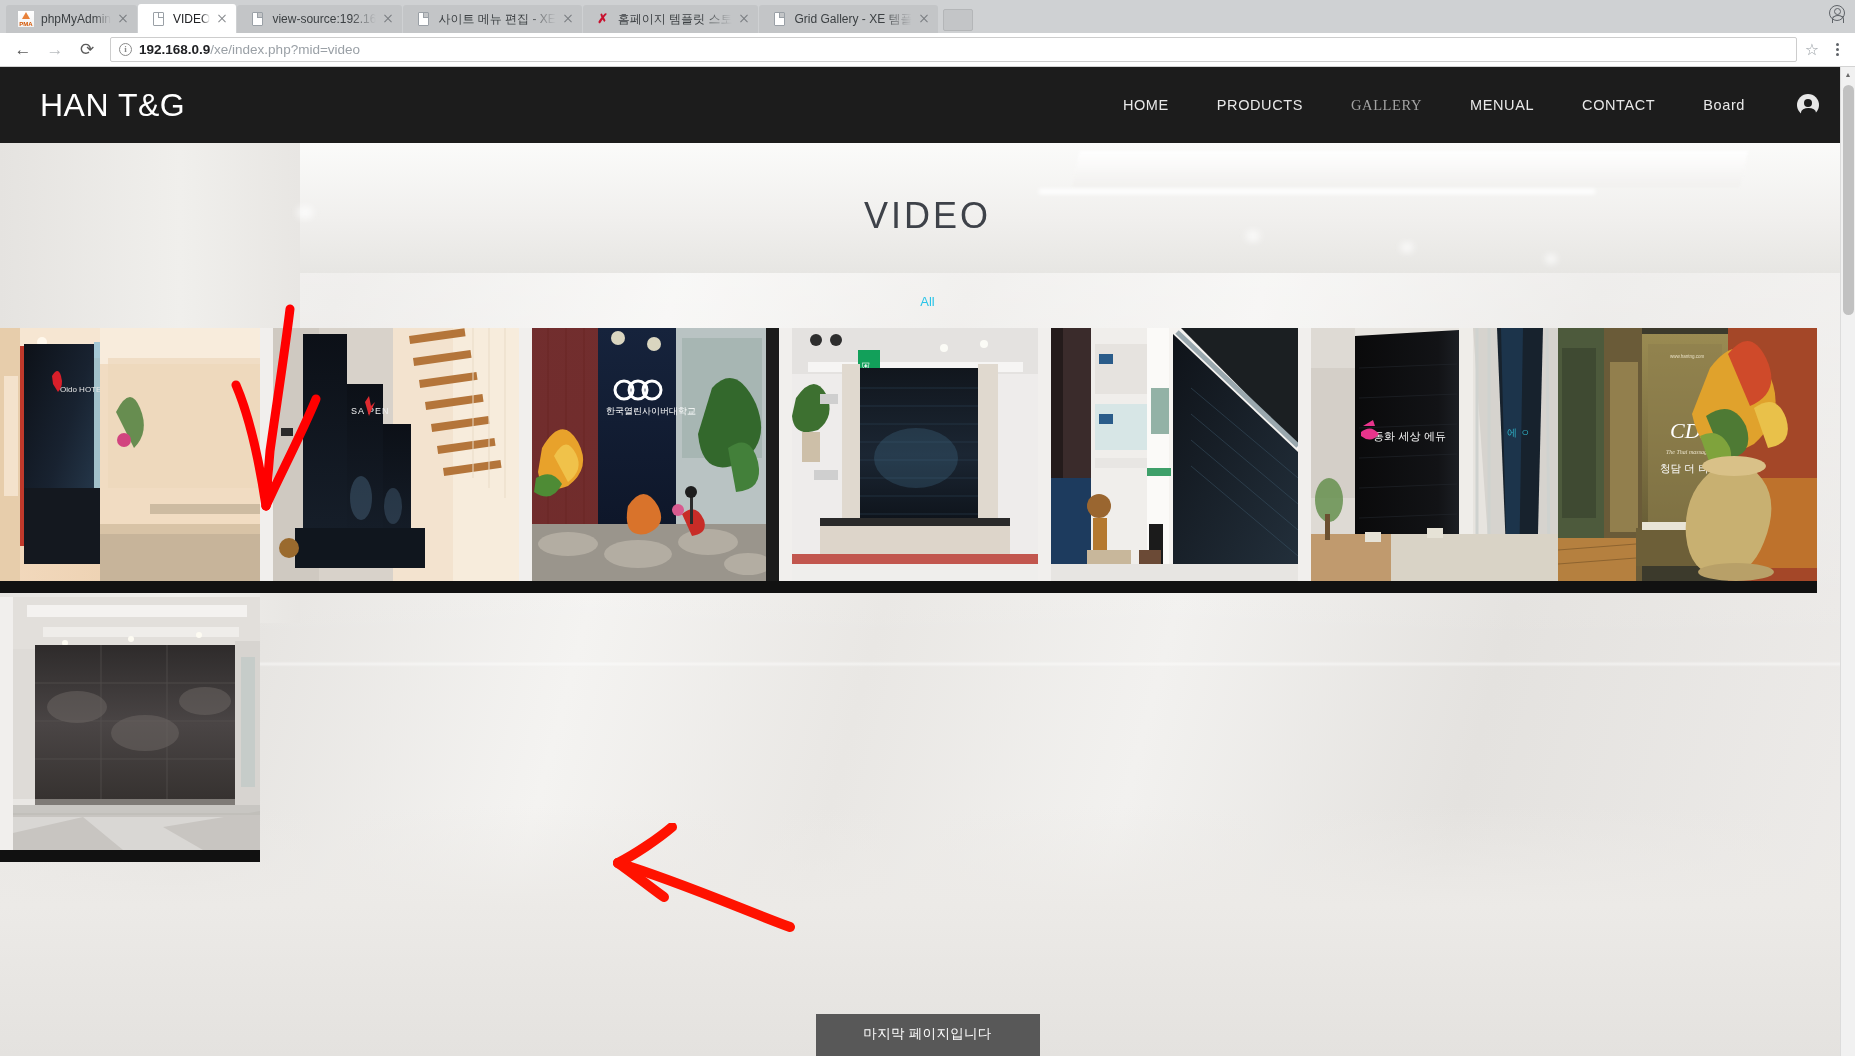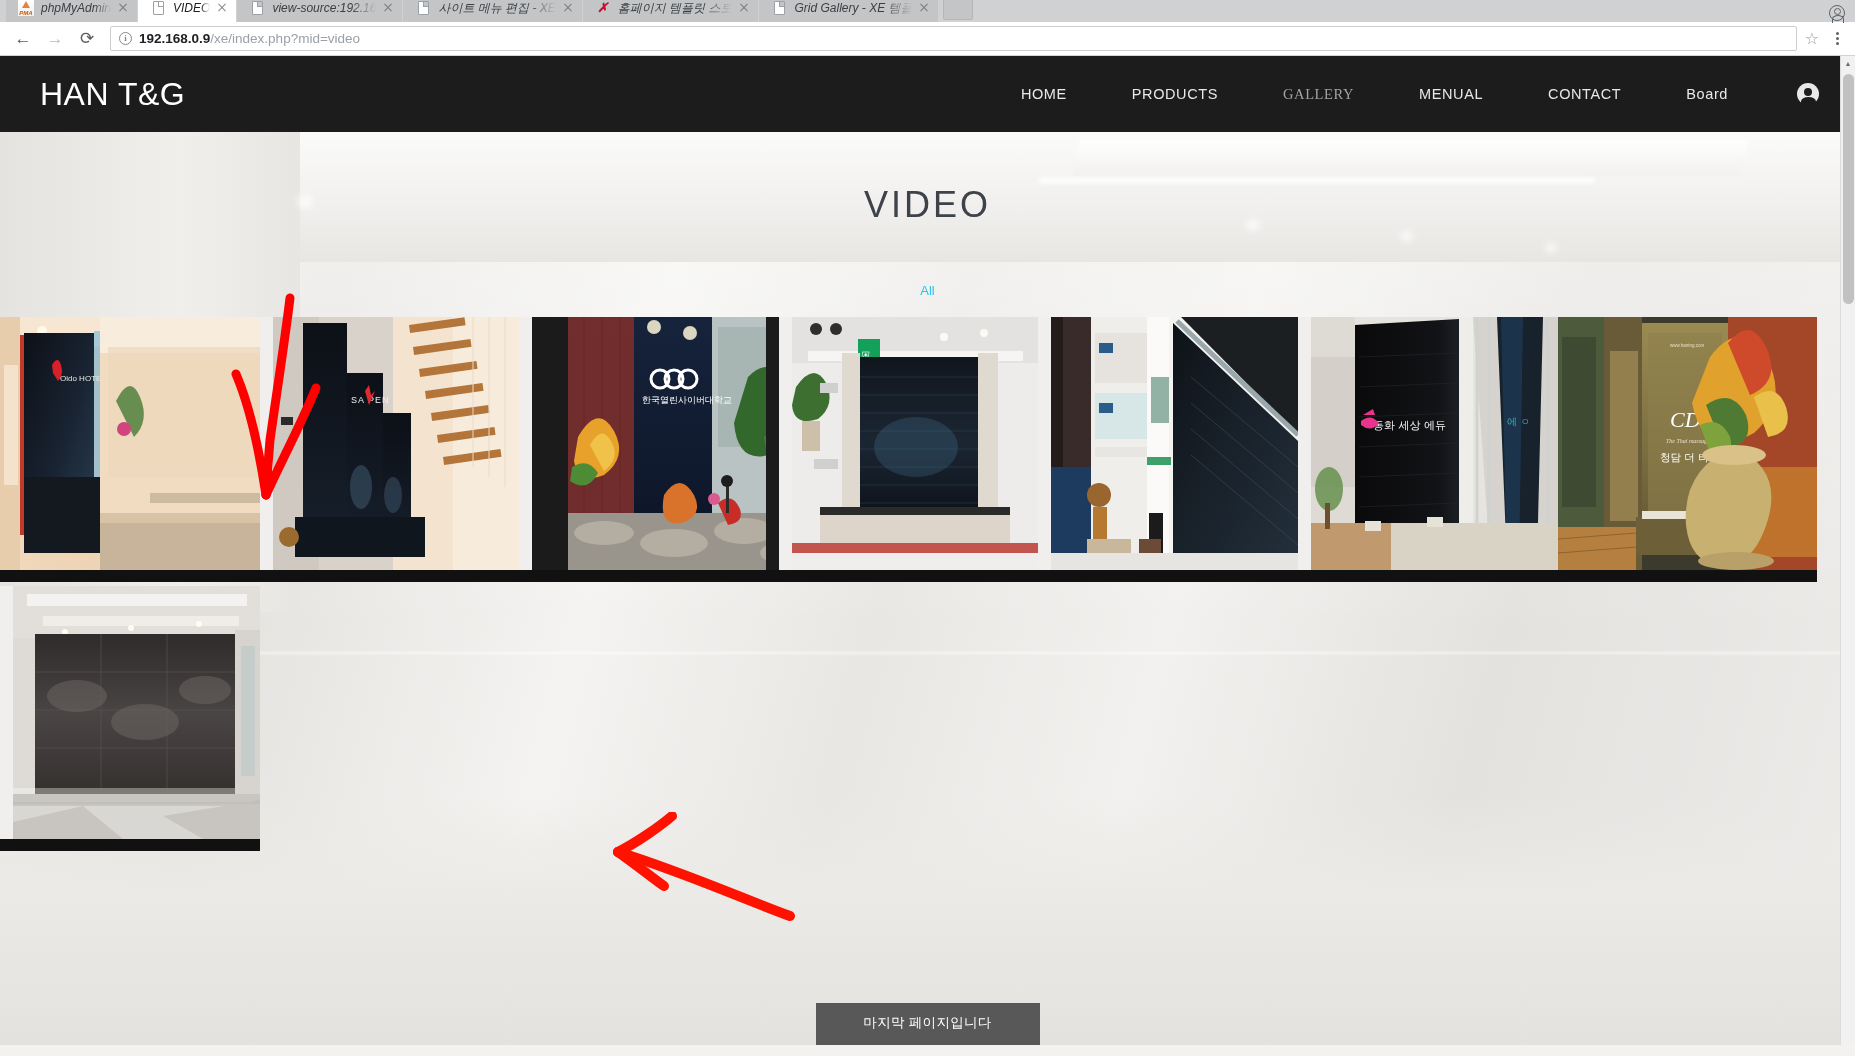--- a/index.html
+++ b/index.html
@@ -7,27 +7,26 @@
     width: 1855px; height: 1056px;
     overflow: hidden;
     font-family: "Liberation Sans", "DejaVu Sans", sans-serif;
     background: #ffffff;
   }
 
   
   #browser-chrome { width: 1855px; }
 
   .tabstrip {
-    height: 22px;
+    height: 33px;
     background: #cfd1d3;
     display: flex;
     align-items: flex-end;
     padding-left: 6px;
     position: relative;
-    font-style: italic;
   }
   .tab {
     height: 28px;
     display: flex;
     align-items: center;
     padding: 0 6px 0 12px;
     min-width: 70px;
     max-width: 200px;
     position: relative;
     background: #c3c5c7;
@@ -186,21 +185,21 @@
   .brand {
     color: #ffffff;
     font-size: 32px;
     letter-spacing: .5px;
     font-weight: 400;
     font-family: "Liberation Sans", sans-serif;
   }
   .site-nav {
     margin-left: auto;
     display: flex; align-items: center;
-    gap: 17px;
+    gap: 0;
     text-align: right;
   }
   .site-nav a {
     color: #e8e8e8;
     font-size: 14.5px;
     letter-spacing: .6px;
     text-decoration: none;
     padding: 0 24px;
     white-space: nowrap;
   }
@@ -571,21 +570,21 @@
             <ellipse cx="120" cy="178" rx="9" ry="18" fill="#4a667f" opacity=".4"></ellipse>
             <rect x="8" y="100" width="12" height="8" fill="#2b2b2b"></rect>
             <circle cx="16" cy="220" r="10" fill="#9a6a2e"></circle>
           </svg>
         </div>
         <div class="strip"></div>
       </div>
 
       <div class="gcell">
         <div class="gap"></div>
-        <div class="photo" style="left:13px; right:13px;padding-left:36px;">
+        <div class="photo" style="left:13px; right:13px;">
           <svg width="234" height="253" viewBox="0 0 234 253" preserveAspectRatio="none">
             <defs>
               <linearGradient id="g3n" x1="0" y1="0" x2="0" y2="1">
                 <stop offset="0" stop-color="#16233c"></stop>
                   <stop offset="1" stop-color="#0d1527"></stop>
               </linearGradient>
             </defs>
             <rect width="234" height="253" fill="#cfd4d6"></rect>
             <rect x="0" y="0" width="66" height="253" fill="#7e2f2c"></rect>
             <rect x="0" y="0" width="66" height="253" fill="url(#g3n)" opacity=".12"></rect>

